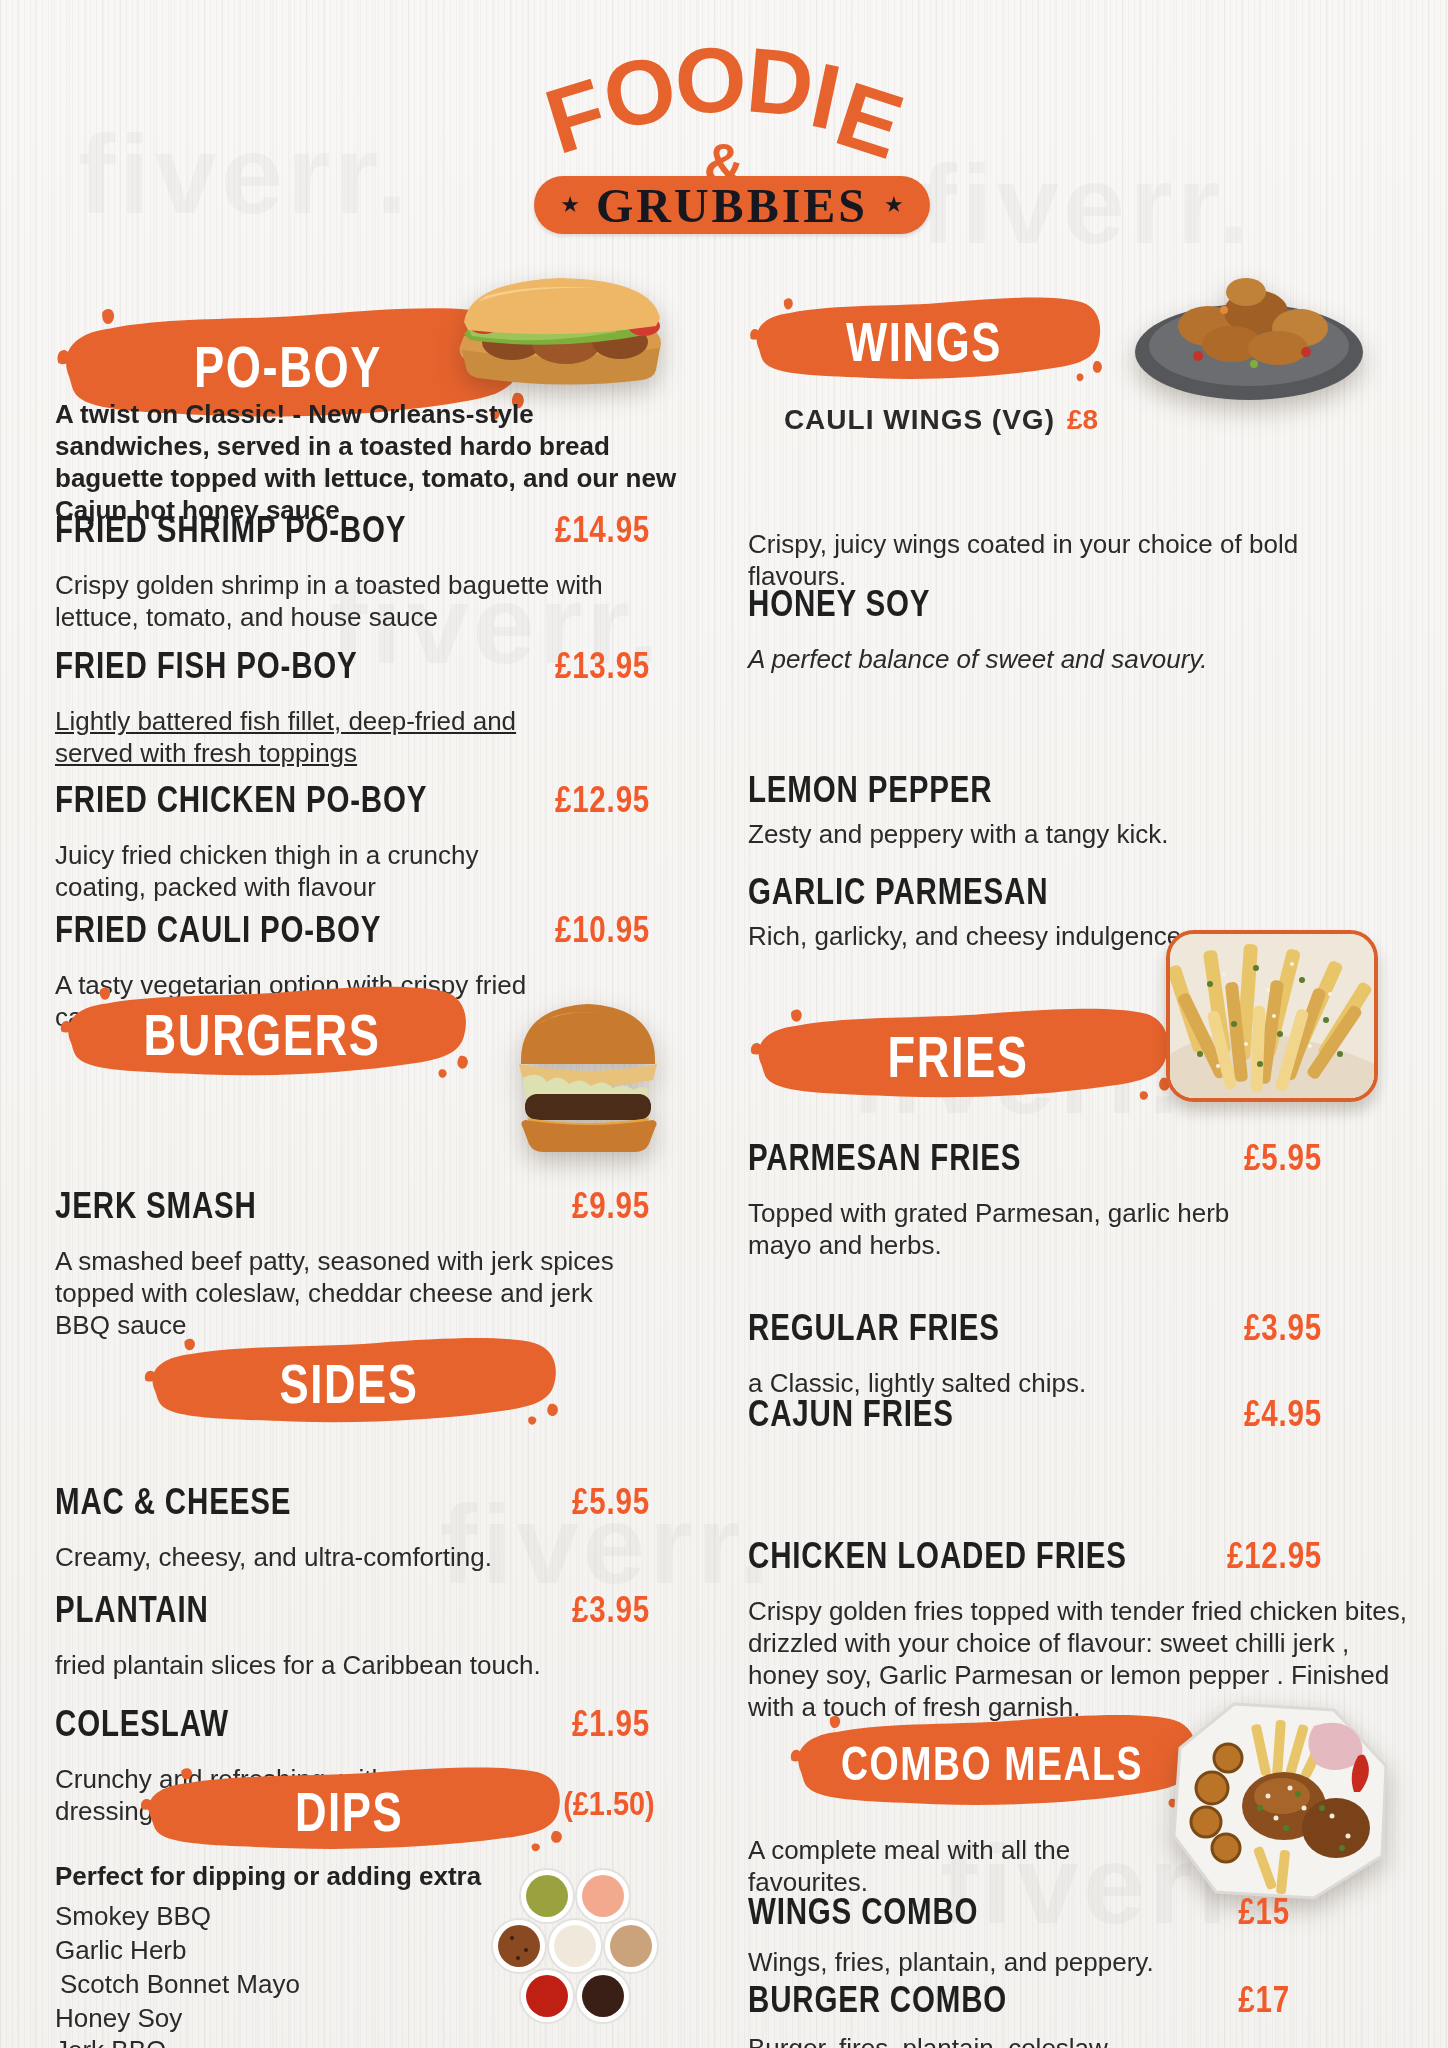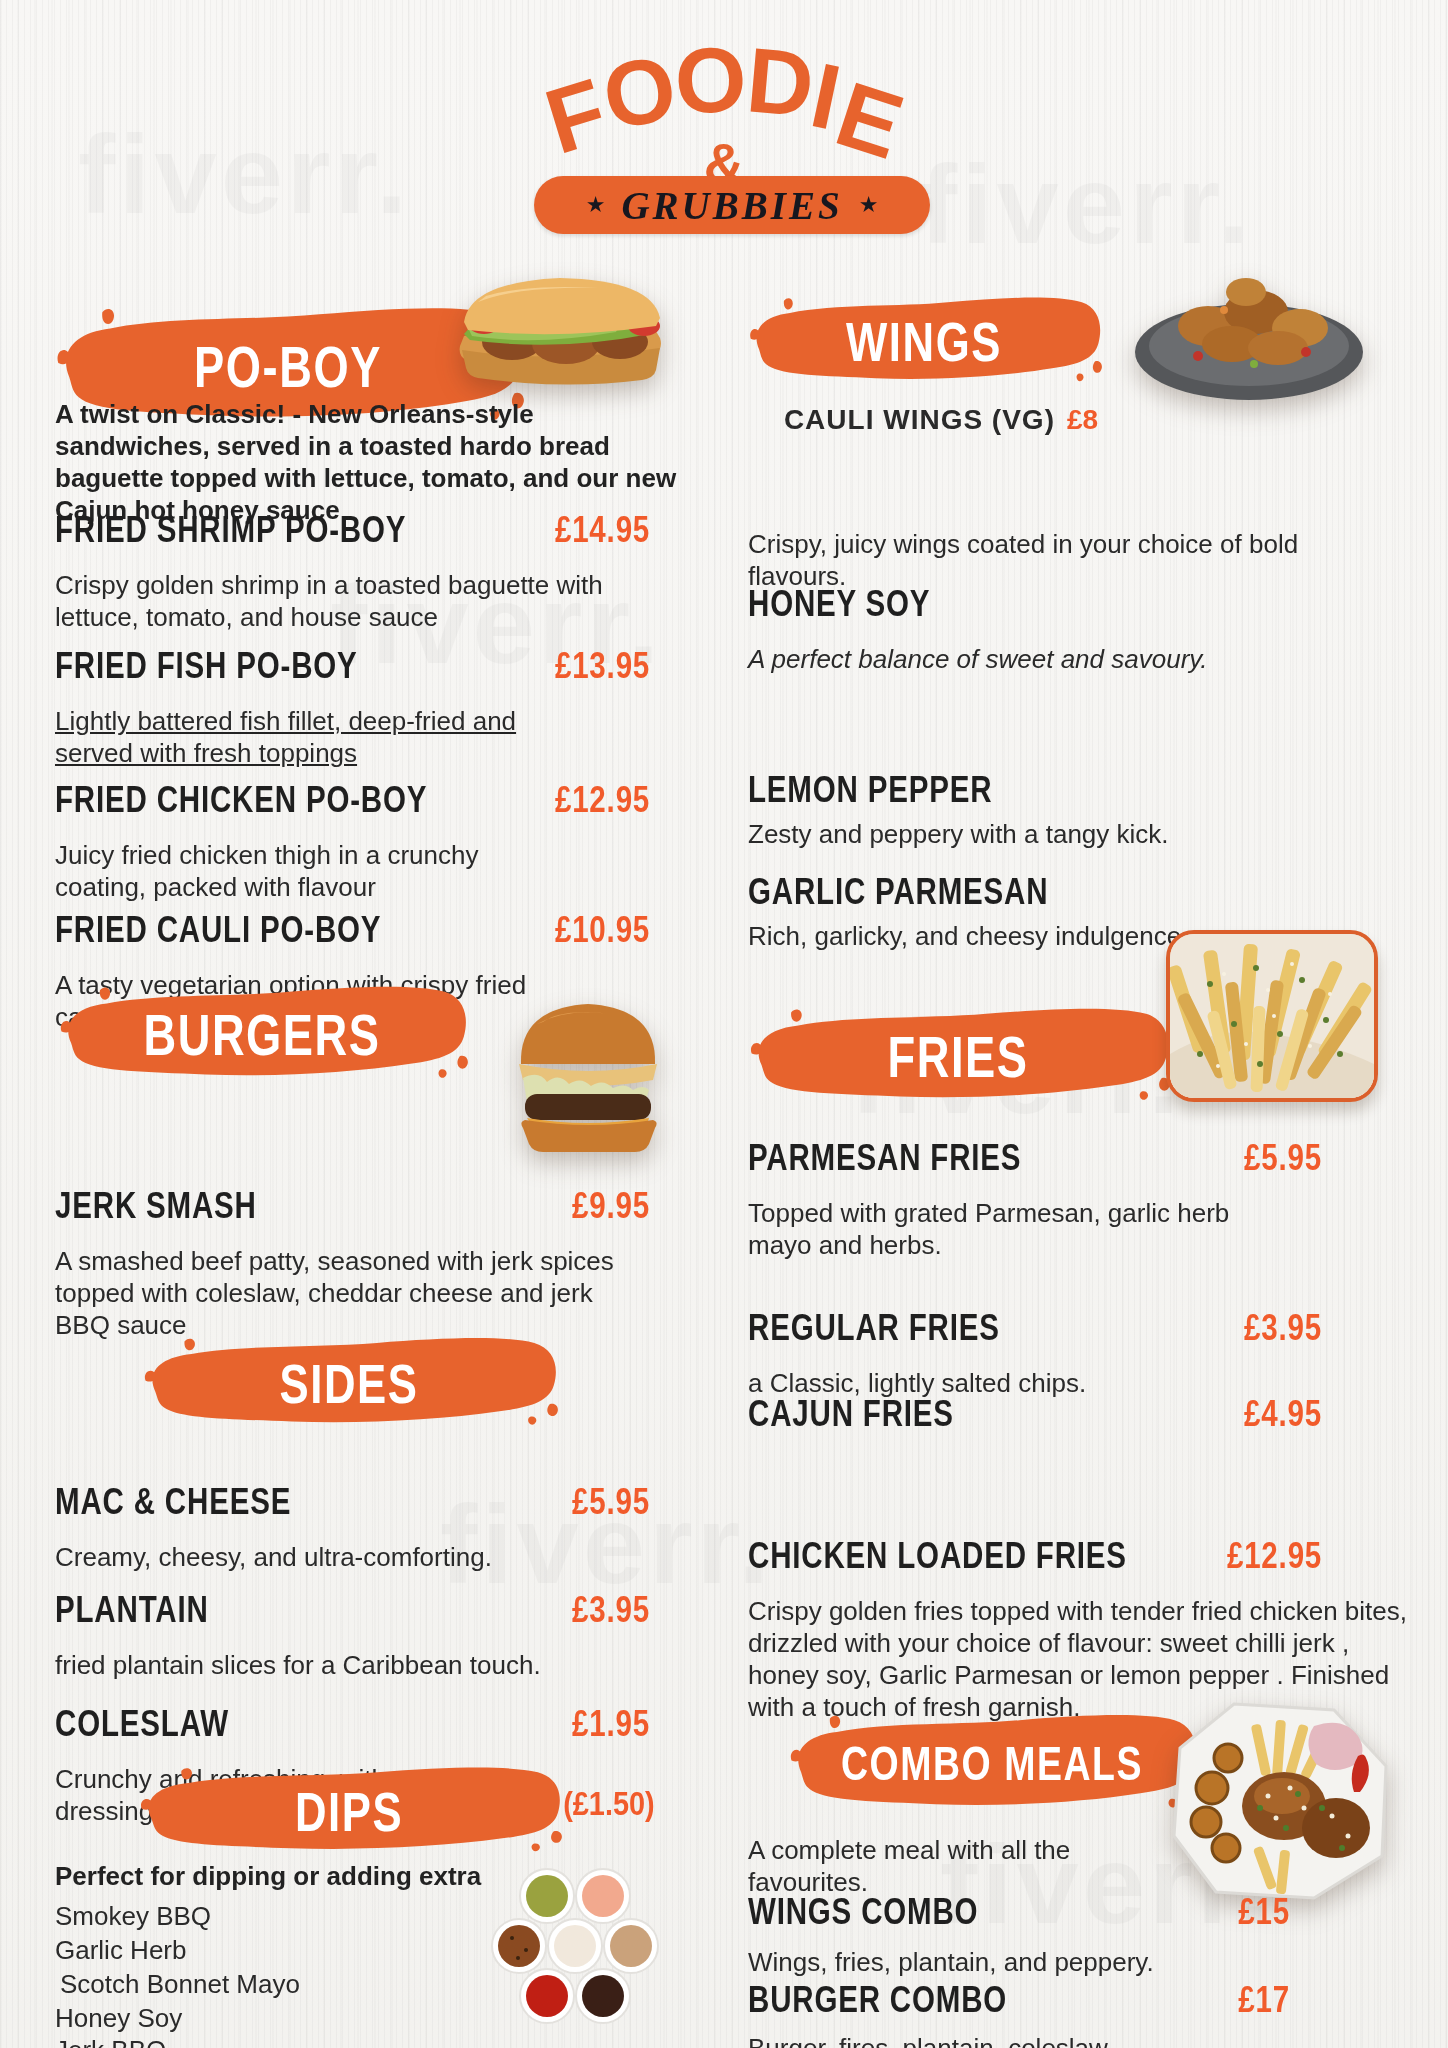--- a/index.html
+++ b/index.html
@@ -27,22 +27,22 @@
   .plain{position:absolute;font-size:26px;line-height:32px;font-weight:500;color:#2a2a2a;}
   
   .logo-title{position:absolute;left:524px;top:34px;width:400px;display:flex;justify-content:center;
     color:#E7632D;font-weight:800;font-size:92px;}
   .logo-title span{display:inline-block;}
   .logo-amp{position:absolute;left:524px;top:130px;width:400px;text-align:center;
     color:#E7632D;font-weight:800;font-size:56px;}
   .badge{position:absolute;left:534px;top:176px;width:396px;height:58px;background:#E7632D;border-radius:29px;
     display:flex;align-items:center;justify-content:center;gap:16px;box-shadow:0 2px 4px rgba(0,0,0,.12);}
   .badge .star{color:#17171F;font-size:22px;}
-  .badge .bt{color:#17171F;font-family:"Liberation Serif",serif;font-style:italic;font-weight:bold;
-    font-size:39px;letter-spacing:3px;}
+  .badge .bt{color:#17171F;font-family:"Liberation Serif",serif;font-weight:bold;
+    font-size:48px;letter-spacing:3px;}
   
   .cline{position:absolute;display:flex;justify-content:center;align-items:baseline;gap:12px;}
   .cauli{font-size:28px;font-weight:600;letter-spacing:1px;color:#2a2a2a;}
   .cauli-price{font-size:28px;font-weight:800;color:#F15B2B;}
   .xnum{font-size:40px;font-weight:800;color:#1f1f1f;}
   .xprice{font-size:44px;font-weight:800;color:#F15B2B;transform:scaleX(.85);letter-spacing:1px;}
   .slash{font-size:38px;font-weight:700;color:#1f1f1f;padding:0 10px;}
   .dips-price{position:absolute;font-weight:800;font-size:34px;color:#F15B2B;transform:scaleX(.85);transform-origin:right center;}
   .photo{position:absolute;filter:drop-shadow(0 10px 12px rgba(60,40,20,.28));}
   .fries-frame{position:absolute;border:4px solid #DB5F2B;border-radius:28px;overflow:hidden;background:#efe7da;

